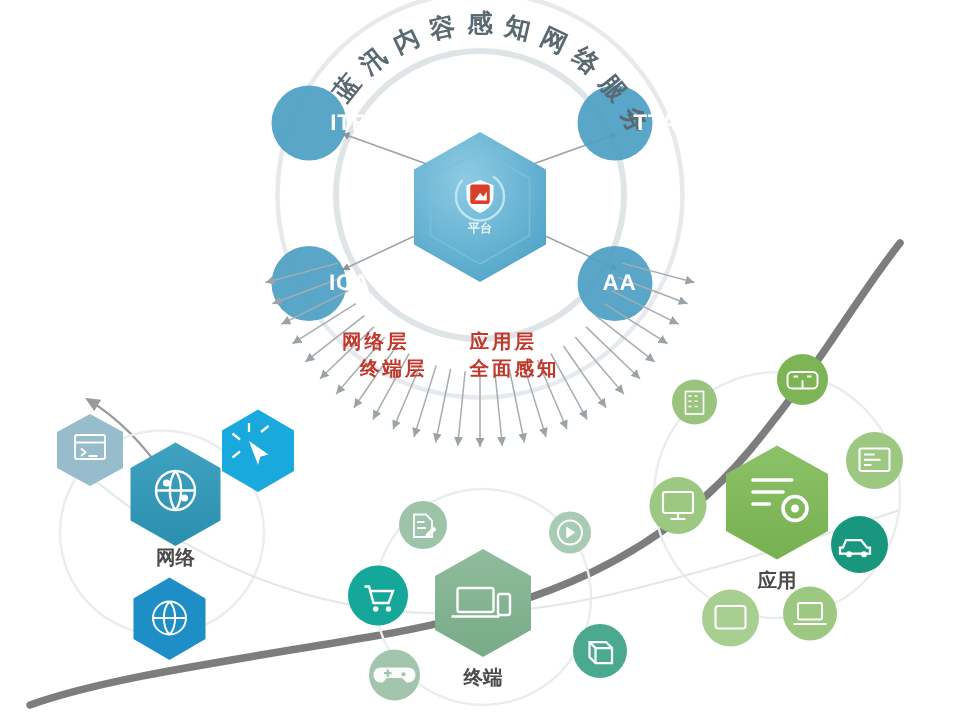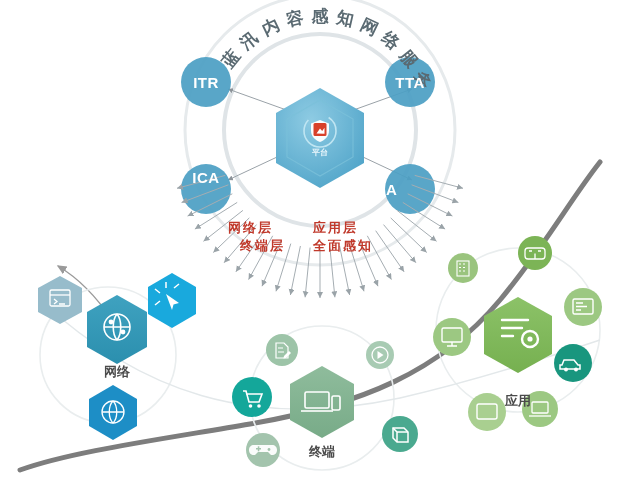--- a/index.html
+++ b/index.html
@@ -5,21 +5,21 @@
   html,body{margin:0;padding:0;background:#ffffff;}
   body{
     width:640px;height:477px;overflow:hidden;position:relative;
     font-family:"Liberation Sans","DejaVu Sans",sans-serif;
     background:#ffffff;
   }
   #stage{position:absolute;left:0;top:0;width:640px;height:477px;}
   #stage svg{position:absolute;left:0;top:0;}
   .lbl{position:absolute;transform:translate(-50%,-50%);pointer-events:none;}
   .node-code{
-    font-size:15px;font-weight:bold;color:#ffffff;letter-spacing:.5px;
+    font-size:15px;font-weight:bold;color:#ffffff;letter-spacing:.5px;margin-left:27px;
   }
   .hex-label{
     font-size:13px;color:#4b4b4b;font-weight:bold;
   }
   .center-label{font-size:8px;color:#eaf6fb;font-weight:bold;text-align:right;}
   .redtxt{
     position:absolute;color:#c0392b;font-weight:bold;font-size:13px;
     letter-spacing:2px;white-space:nowrap;
   }
   .arc-char{
@@ -266,27 +266,27 @@
       <div class="arc-char" style="transform: translate(320px, 16px) rotate(4.44089e-16rad) translate(-50%, -50%);">感</div>
       <div class="arc-char" style="transform: translate(345.257px, 18.833px) rotate(0.223402rad) translate(-50%, -50%);">知</div>
       <div class="arc-char" style="transform: translate(369.258px, 27.1911px) rotate(0.446804rad) translate(-50%, -50%);">网</div>
       <div class="arc-char" style="transform: translate(390.811px, 40.6589px) rotate(0.670206rad) translate(-50%, -50%);">络</div>
       <div class="arc-char" style="transform: translate(408.845px, 58.5672px) rotate(0.893609rad) translate(-50%, -50%);">服</div>
       <div class="arc-char" style="transform: translate(422.463px, 80.0257px) rotate(1.11701rad) translate(-50%, -50%);">务</div>
     </div>
 
   <div class="lbl node-code" style="left:206px;top:82px">ITR</div>
   <div class="lbl node-code" style="left:410px;top:82px">TTA</div>
-  <div class="lbl node-code" style="left:206px;top:177px">ICA</div>
+  <div class="lbl node-code" style="left:206px;top:189px">ICA</div>
   <div class="lbl node-code" style="left:386px;top:189px">AA</div>
 
   <div class="lbl center-label" style="left:320px;top:152px">平台</div>
 
   <div class="redtxt" style="left:228px;top:219px">网络层</div>
   <div class="redtxt" style="left:313px;top:219px">应用层</div>
   <div class="redtxt" style="left:240px;top:237px">终端层</div>
   <div class="redtxt" style="left:313px;top:237px">全面感知</div>
 
   <div class="lbl hex-label" style="left:117px;top:372px">网络</div>
   <div class="lbl hex-label" style="left:322px;top:452px">终端</div>
-  <div class="lbl hex-label" style="left:518px;top:401px">应用</div>
+  <div class="lbl hex-label" style="left:518px;top:387px">应用</div>
 
 </div>
 
 </body></html>

